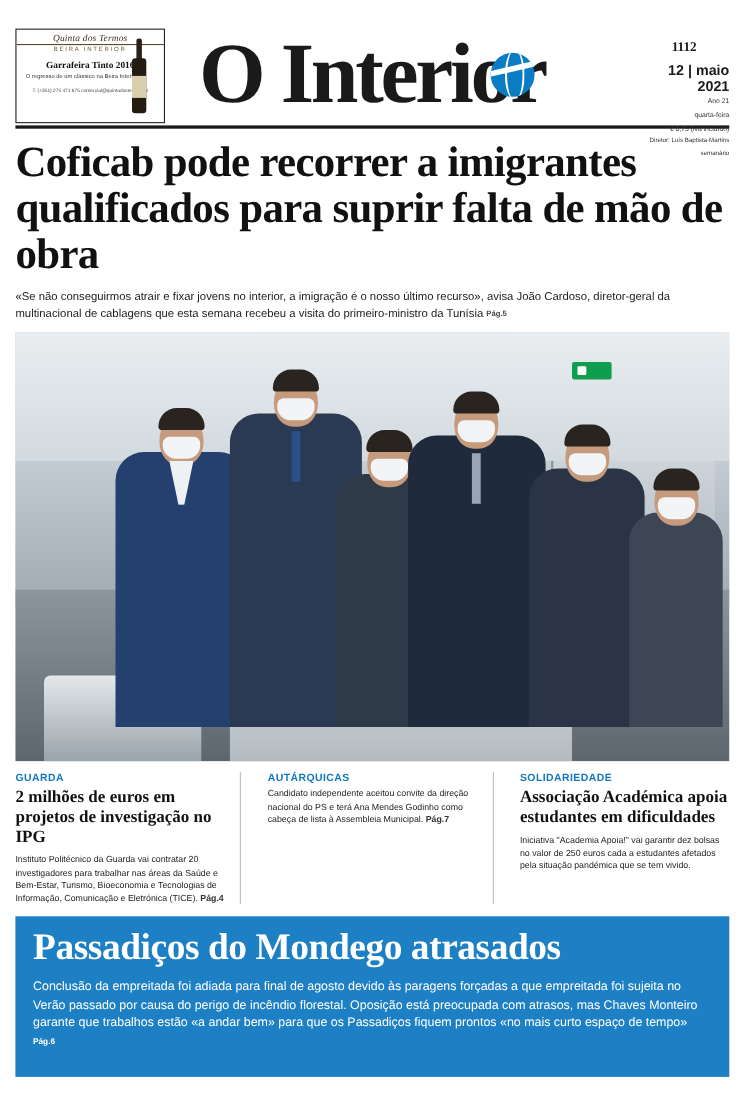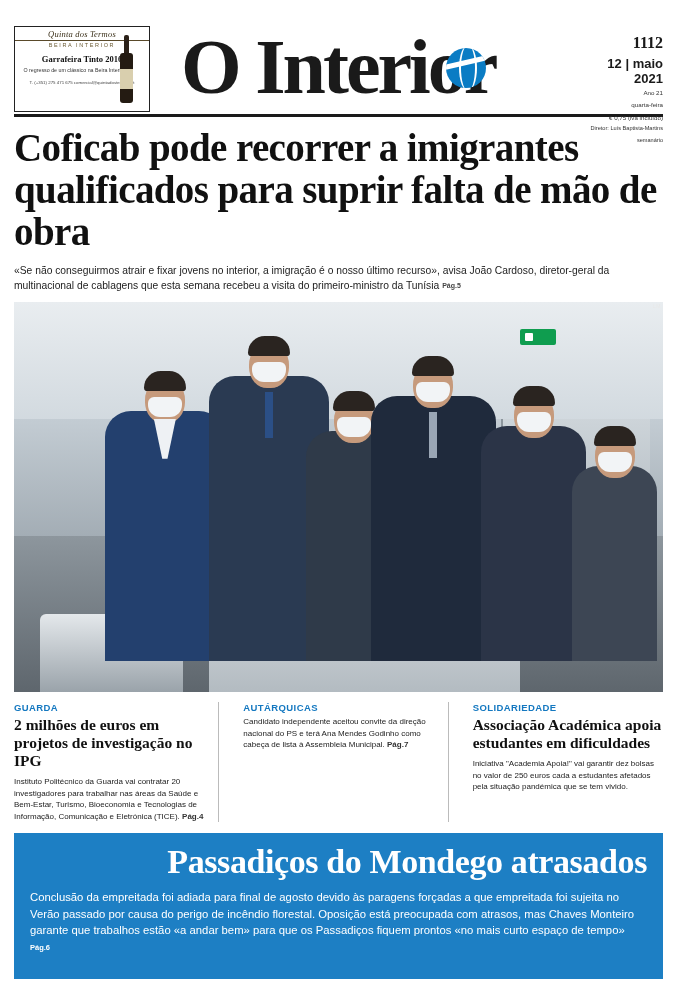--- a/index.html
+++ b/index.html
@@ -137,23 +137,24 @@
 
   .issue-info {
     flex: 0 0 auto;
     width: 82px;
     text-align: right;
     padding-top: 8px;
     color: #1a1a1a;
   }
   .issue-num {
     font-family: "Liberation Serif", serif;
-    font-size: 16px;
+    font-size: 12px;
     font-weight: bold;
     line-height: 17px;
+    text-align: center;
   }
   .issue-date {
     font-size: 13px;
     font-weight: bold;
     margin-top: 5px;
   }
   .issue-meta {
     font-size: 6.2px;
     line-height: 1.6;
     color: #333;
@@ -352,21 +353,21 @@
     color: #fff;
     padding: 10px 16px 14px;
     height: 146px;
   }
   .panel-title {
     font-family: "Liberation Serif", serif;
     font-weight: bold;
     font-size: 34px;
     line-height: 38px;
     letter-spacing: -0.4px;
-    text-align: right;
+    text-align: left;
     margin: 0 0 8px 0;
   }
   .panel-body {
     font-size: 11.3px;
     line-height: 16.5px;
     color: #fff;
   }
   .panel-body .pag {
     font-size: 7.5px;
     font-weight: bold;

